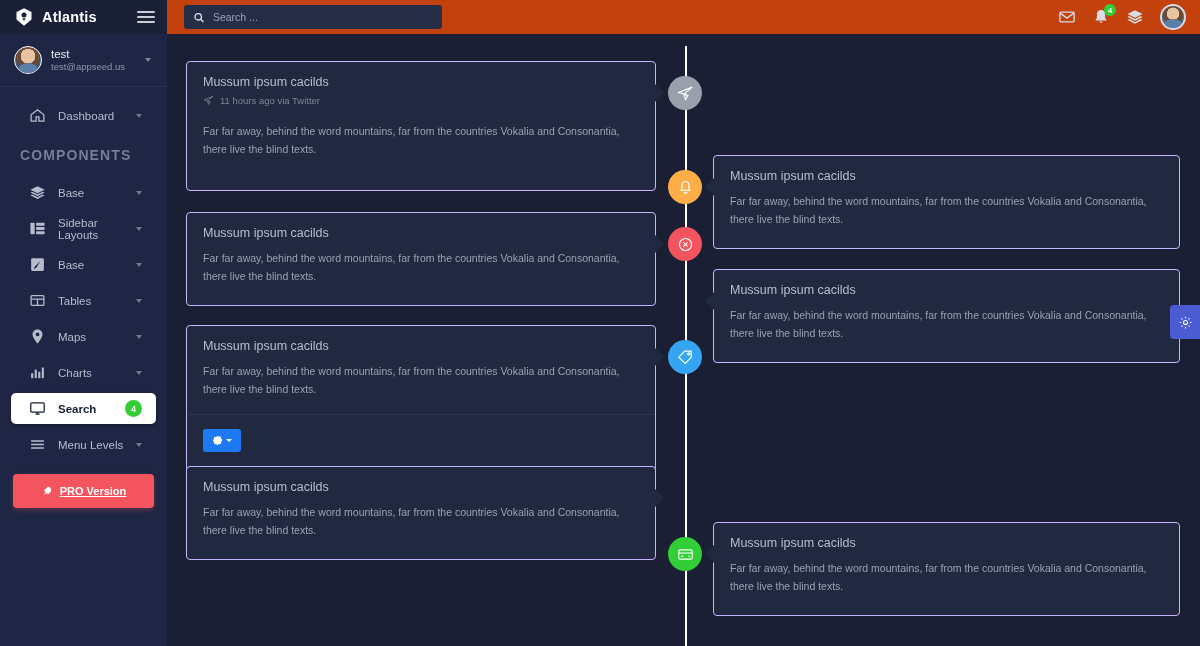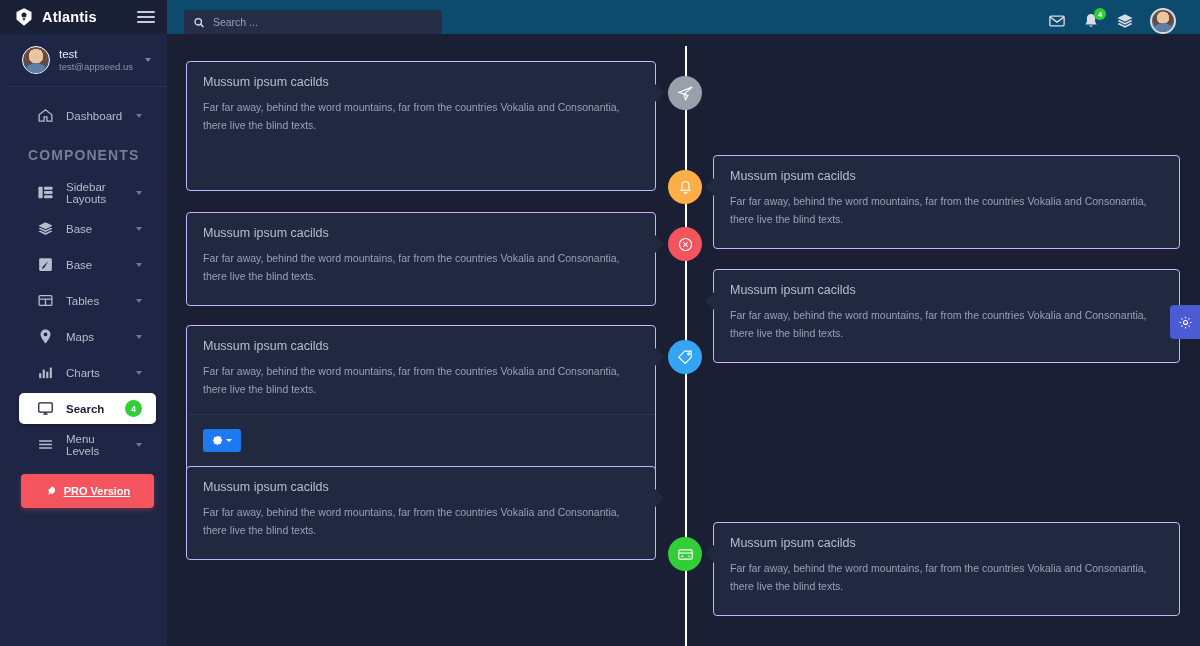--- a/index.html
+++ b/index.html
@@ -24,21 +24,21 @@
   }
   .logo-wrap { display: flex; align-items: center; gap: 8px; flex: 1; }
   .logo-mark { width: 20px; height: 20px; display:block; }
   .logo-text {
     color: #fff; font-size: 14.5px; font-weight: bold; letter-spacing: .2px;
   }
   #burger { width: 18px; cursor: pointer; }
   #burger span {
     display: block; height: 2px; background: #c9cdd8; margin: 3px 0; border-radius: 1px;
   }
-  #sidebar-body { background:#1f2544; height: 612px; padding-left: 8px; }
+  #sidebar-body { background:#1f2544; height: 612px; }
 
   #user-block {
     display: flex; align-items: center; gap: 9px;
     padding: 12px 10px 12px 14px;
     border-bottom: 1px solid #2b3157;
     position: relative;
   }
   .avatar-sm {
     width: 28px; height: 28px; border-radius: 50%;
     background: radial-gradient(circle at 50% 35%, #e8c4a0 0 34%, #6a4a38 35% 58%, #3d5a7a 59% 100%);
@@ -94,22 +94,22 @@
   #pro-btn {
     margin: 14px 13px 0; height: 34px; border-radius: 4px;
     background: #f3545d; color: #fff; font-size: 11px; font-weight: 600;
     display: flex; align-items: center; justify-content: center; gap: 7px;
     cursor: pointer; box-shadow: 0 2px 5px rgba(243,84,93,.3); text-decoration: underline;
   }
 
   
   #topbar {
     position: absolute; left: 167px; top: 0; width: 1033px; height: 34px;
-    background: #0c4a6e; display: flex; align-items: flex-end;
-    padding: 0 24px 0 17px; z-index: 15;
+    background: #c2410c; display: flex; align-items: center;
+    padding: 0 14px 0 17px; z-index: 15;
   }
   #search-box {
     width: 258px; height: 24px; background: #262d47; border-radius: 3px;
     display: flex; align-items: center; gap: 8px; padding: 0 9px;
   }
   #search-box input {
     background: transparent; border: none; outline: none;
     color: #c6cad8; font-size: 10.5px; width: 100%;
     font-family: "Liberation Sans", sans-serif;
   }
@@ -224,36 +224,36 @@
           <path d="M3 11 L12 4 L21 11 V20 H14 V14 H10 V20 H3 Z"></path>
         </svg>
         <span class="ni-label">Dashboard</span>
         <span class="ni-caret"></span>
       </div>
 
       <div class="nav-section">COMPONENTS</div>
 
       <div class="nav-item">
         <svg class="ni-icon" viewBox="0 0 24 24" fill="#b7bccd">
+          <path d="M12 3 L22 8 L12 13 L2 8 Z"></path>
+          <path d="M2 12 L12 17 L22 12 L19.5 10.8 L12 14.5 L4.5 10.8 Z"></path>
+          <path d="M2 16 L12 21 L22 16 L19.5 14.8 L12 18.5 L4.5 14.8 Z"></path>
+        </svg>
+        <span class="ni-label">Base</span>
+        <span class="ni-caret"></span>
+      </div>
+
+      <div class="nav-item">
+        <svg class="ni-icon" viewBox="0 0 24 24" fill="#b7bccd">
           <rect x="2" y="4" width="6" height="16" rx="1"></rect>
           <rect x="10" y="4" width="12" height="4" rx="1"></rect>
           <rect x="10" y="10" width="12" height="4" rx="1"></rect>
           <rect x="10" y="16" width="12" height="4" rx="1"></rect>
         </svg>
         <span class="ni-label">Sidebar Layouts</span>
-        <span class="ni-caret"></span>
-      </div>
-
-      <div class="nav-item">
-        <svg class="ni-icon" viewBox="0 0 24 24" fill="#b7bccd">
-          <path d="M12 3 L22 8 L12 13 L2 8 Z"></path>
-          <path d="M2 12 L12 17 L22 12 L19.5 10.8 L12 14.5 L4.5 10.8 Z"></path>
-          <path d="M2 16 L12 21 L22 16 L19.5 14.8 L12 18.5 L4.5 14.8 Z"></path>
-        </svg>
-        <span class="ni-label">Base</span>
         <span class="ni-caret"></span>
       </div>
 
       <div class="nav-item">
         <svg class="ni-icon" viewBox="0 0 24 24" fill="#b7bccd">
           <rect x="3" y="3" width="18" height="18" rx="2"></rect>
           <path d="M16 7 L8 15 L7 18 L10 17 Z" fill="#1f2544"></path>
         </svg>
         <span class="ni-label">Base</span>
         <span class="ni-caret"></span>
@@ -388,20 +388,27 @@
     <svg width="17" height="17" viewBox="0 0 24 24" fill="none" stroke="#fff" stroke-width="1.6">
       <rect x="2.5" y="5.5" width="19" height="13" rx="2"></rect>
         <path d="M2.5 10 H21.5"></path>
       <path d="M5.5 14.5 H9.5 M16 14.5 H18.5"></path>
     </svg>
   </div>
 
   <div class="tl-card" style="left:19px; top:27px; width:470px; height:130px;">
     <div class="arrow-r"></div>
     <div class="tl-title">Mussum ipsum cacilds</div>
+    <div class="tl-meta">
+      <svg width="11" height="11" viewBox="0 0 24 24" fill="none" stroke="#7f8699" stroke-width="1.8">
+        <path d="M21.5 3 L2.5 10.5 L10 13 L21.5 3 Z"></path>
+          <path d="M10 13 L12 20.5 L15.5 15 Z"></path>
+      </svg>
+      <span>11 hours ago via Twitter</span>
+    </div>
     <div class="tl-body">Far far away, behind the word mountains, far from the countries Vokalia and Consonantia, there live the blind texts.</div>
   </div>
 
   <div class="tl-card" style="left:19px; top:178px; width:470px; height:94px;">
     <div class="arrow-r"></div>
     <div class="tl-title">Mussum ipsum cacilds</div>
     <div class="tl-body">Far far away, behind the word mountains, far from the countries Vokalia and Consonantia, there live the blind texts.</div>
   </div>
 
   <div class="tl-card" style="left:19px; top:291px; width:470px; height:168px;">

